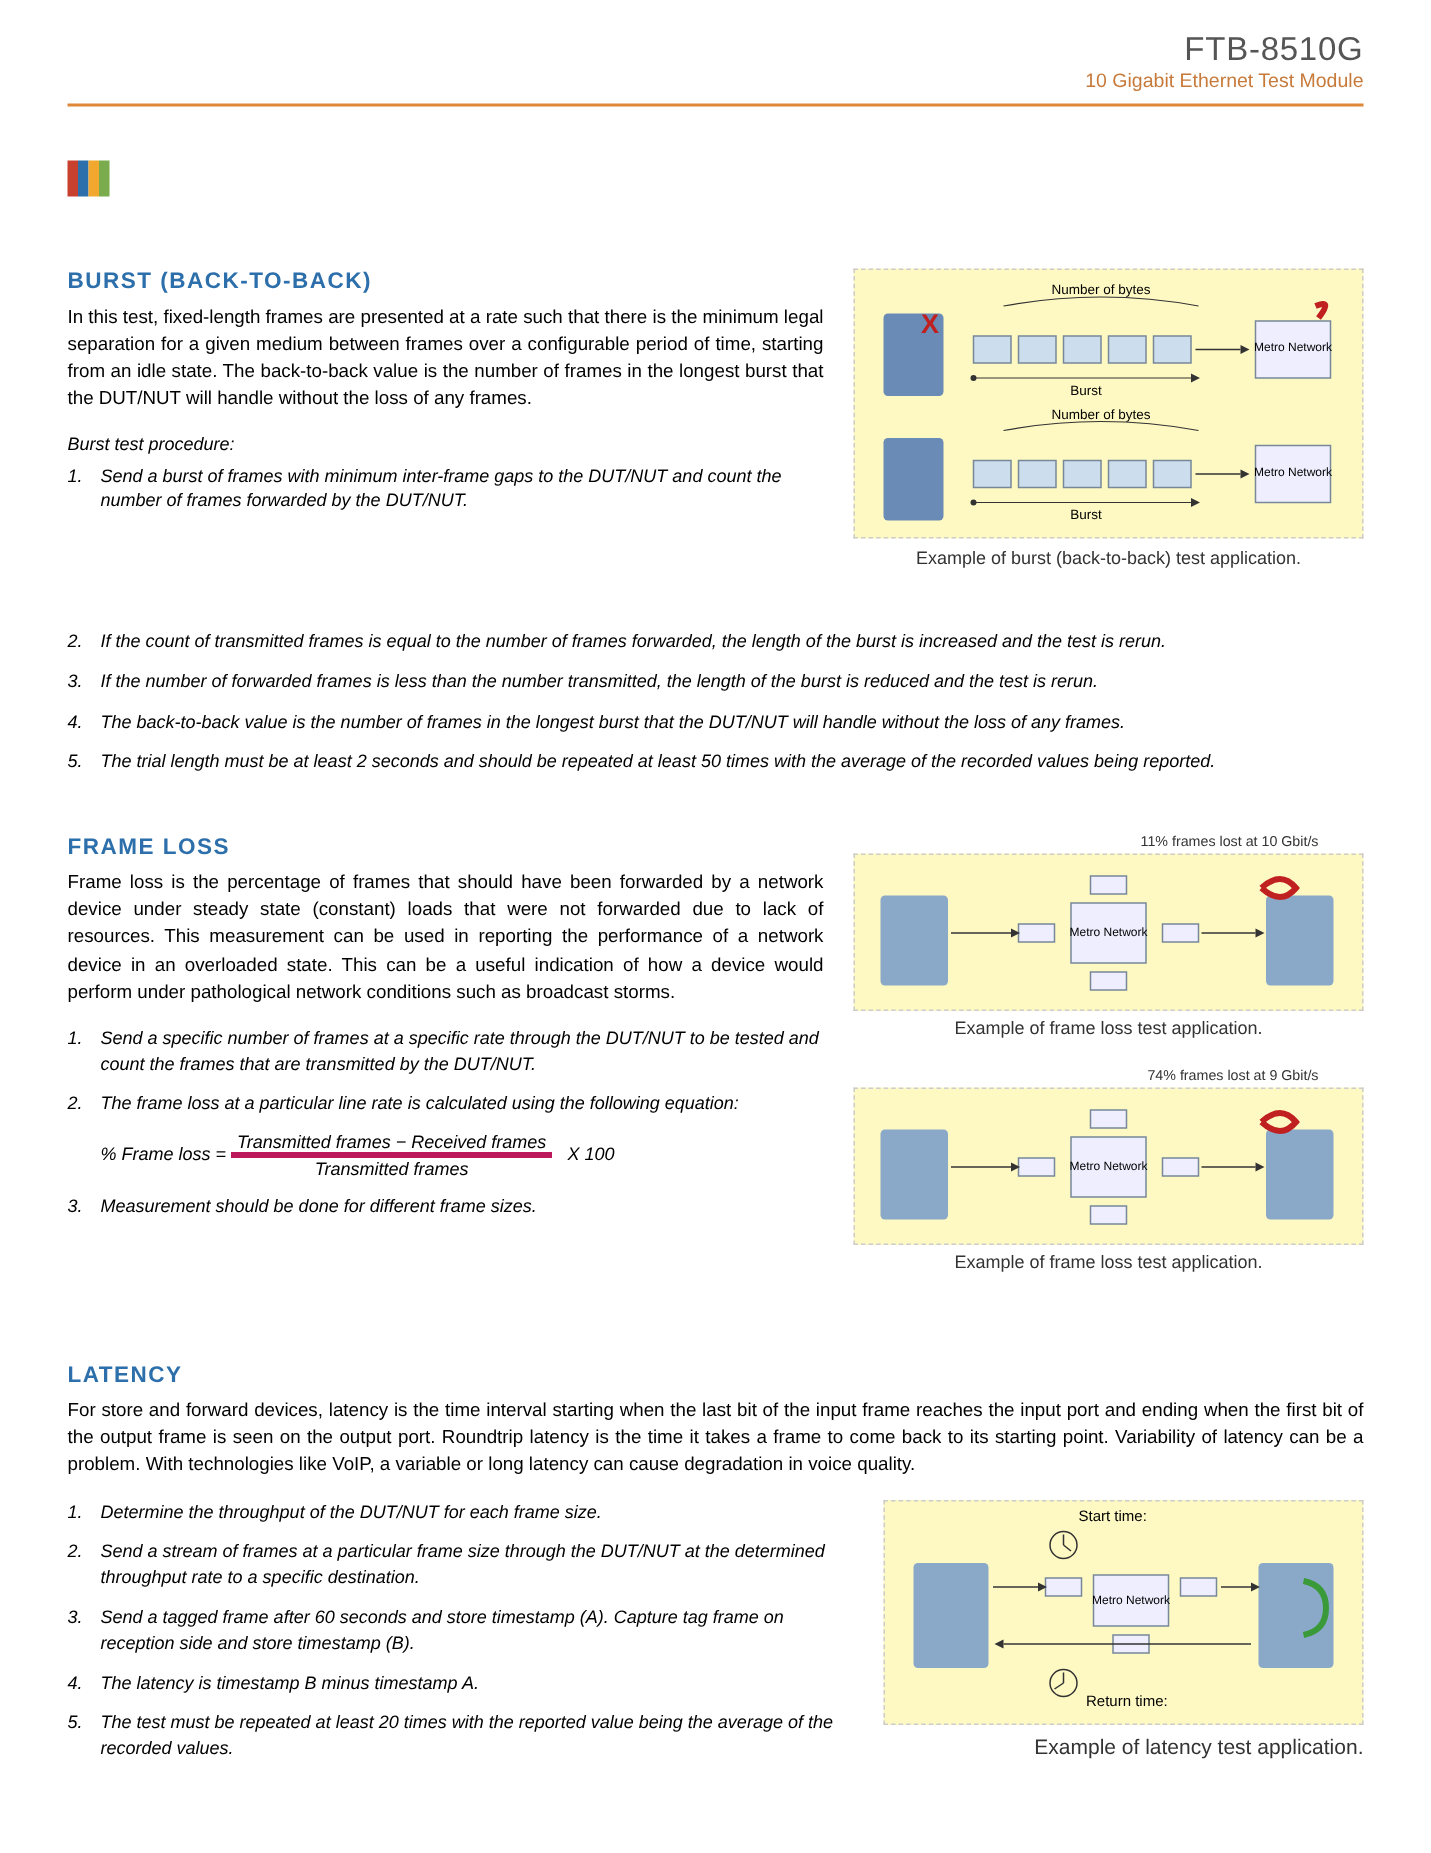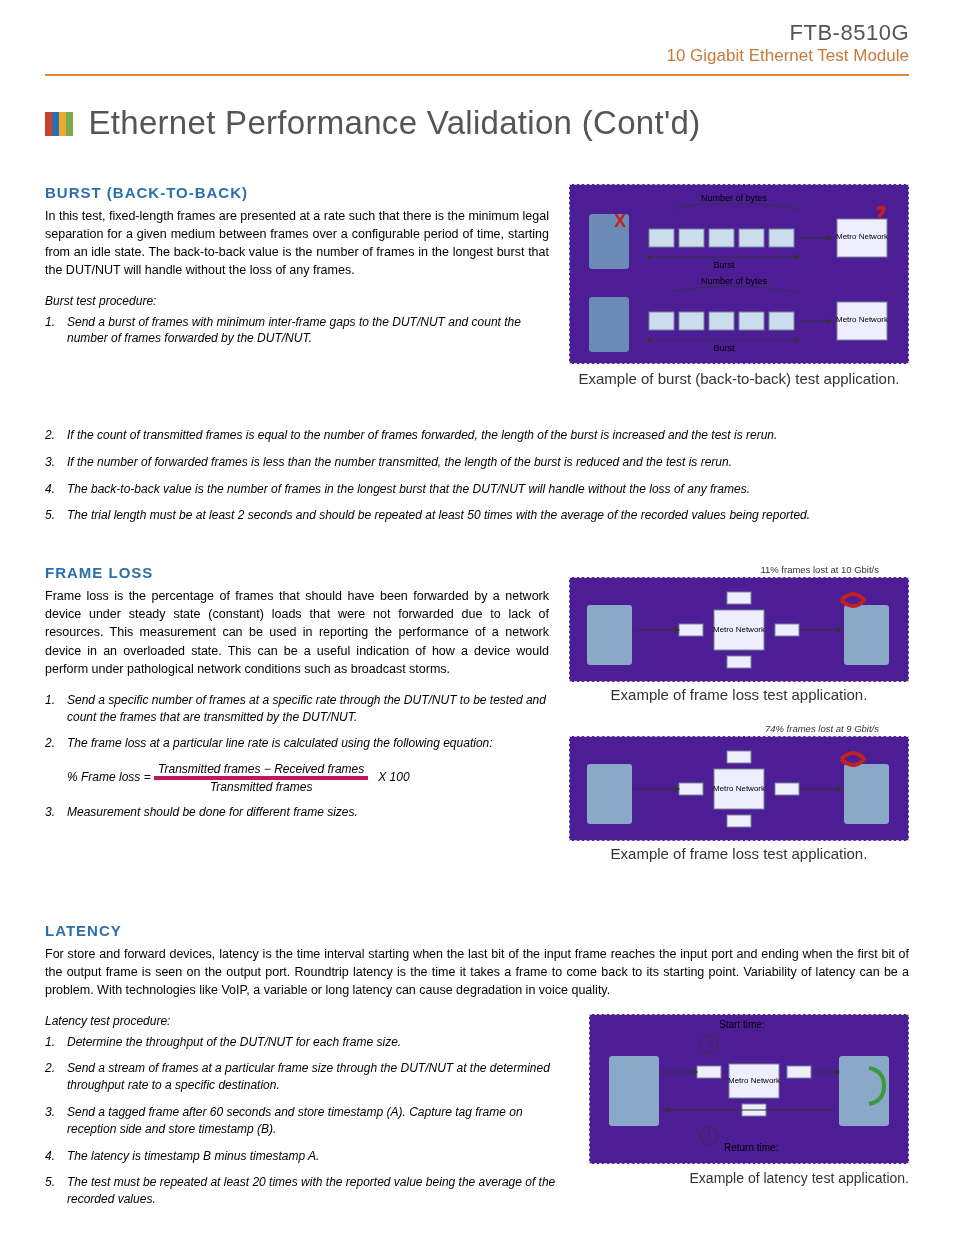--- a/index.html
+++ b/index.html
@@ -15,21 +15,21 @@
     text-align: right;
     margin-bottom: 8px;
   }
   .product-code {
     font-size: 22px;
     font-weight: 300;
     color: #555;
     letter-spacing: 0.5px;
   }
   .product-desc {
-    font-size: 17px;
+    font-size: 13px;
     color: #c77a3a;
   }
   .orange-rule {
     height: 2px;
     background: #e08838;
     margin-bottom: 28px;
   }
   .page-title {
     font-size: 33px;
     font-weight: 300;
@@ -119,52 +119,51 @@
   .eq-frac {
     display: inline-block;
     vertical-align: middle;
     text-align: center;
   }
   .eq-frac .num {
     border-bottom: 4px solid #be185d;
     padding: 0 4px;
   }
   .diagram-placeholder {
-    background: #4c1d95;
+    background: #fef9c3;
     border: 1px dashed #ccc;
     display: flex;
     align-items: center;
     justify-content: center;
     font-size: 9px;
     color: #888;
     margin-bottom: 6px;
   }
   .caption {
-    font-size: 15px;
+    font-size: 12px;
     color: #333;
     margin-top: 4px;
   }
   .frame-loss-figs .diagram-placeholder { height: 105px; margin-bottom: 4px; }
   .frame-loss-figs .annot { font-size: 9.5px; margin-bottom: 2px; }
   .latency-flex { display: flex; gap: 20px; align-items: flex-start; }
   .latency-left { flex: 1; }
   .latency-right { width: 320px; flex-shrink: 0; text-align: right; }
 </style>
 </head>
 <body>
 
 <div class="header">
   <div class="product-code">FTB-8510G</div>
   <div class="product-desc">10 Gigabit Ethernet Test Module</div>
 </div>
 <div class="orange-rule"></div>
 
 <h1 class="page-title">
   <span class="title-bars"><span class="bar1"></span><span class="bar2"></span><span class="bar3"></span><span class="bar4"></span></span>
-  <span>Ethernet Performance Validation (Cont'd)</span>
 </h1>
 
 <div>
   <div class="section">
     <div class="section-left">
       <div class="section-heading">BURST (BACK-TO-BACK)</div>
       <p class="body-text">In this test, fixed-length frames are presented at a rate such that there is the minimum legal separation for a given medium between frames over a configurable period of time, starting from an idle state. The back-to-back value is the number of frames in the longest burst that the DUT/NUT will handle without the loss of any frames.</p>
       <div class="procedure-title">Burst test procedure:</div>
       <ol class="procedure">
         <li>Send a burst of frames with minimum inter-frame gaps to the DUT/NUT and count the number of frames forwarded by the DUT/NUT.</li>
@@ -255,21 +254,21 @@
           <rect x="100" y="44" width="24" height="12" fill="#eef" stroke="#789"></rect>
           <rect x="196" y="44" width="24" height="12" fill="#eef" stroke="#789"></rect>
           <line x1="55" y1="50" x2="95" y2="50" stroke="#333"></line>
           <polygon points="95,47 101,50 95,53" fill="#333"></polygon>
           <line x1="222" y1="50" x2="258" y2="50" stroke="#333"></line>
           <polygon points="258,47 264,50 258,53" fill="#333"></polygon>
           <path d="M262 20 Q275 8 285 20 Q275 32 262 20" stroke="#c02020" stroke-width="4" fill="none"></path>
         </svg>
     </div>
     <div class="caption" style="margin-bottom:20px;">Example of frame loss test application.</div>
-    <div class="annot" style="text-align:right;padding-right:30px;font-style:italic;">74% frames lost at 9 Gbit/s</div>
+    <div class="annot" style="text-align:right;padding-right:30px;">74% frames lost at 9 Gbit/s</div>
     <div class="diagram-placeholder">
       <svg width="320" height="100">
           <rect x="8" y="25" width="45" height="60" fill="#8aa8c8" rx="3"></rect>
           <rect x="265" y="25" width="45" height="60" fill="#8aa8c8" rx="3"></rect>
           <rect x="135" y="30" width="50" height="40" fill="#eef" stroke="#789"></rect>
           <text x="160" y="52" font-size="8" text-anchor="middle">Metro Network</text>
           <rect x="148" y="12" width="24" height="12" fill="#eef" stroke="#789"></rect>
           <rect x="148" y="76" width="24" height="12" fill="#eef" stroke="#789"></rect>
           <rect x="100" y="44" width="24" height="12" fill="#eef" stroke="#789"></rect>
           <rect x="196" y="44" width="24" height="12" fill="#eef" stroke="#789"></rect>
@@ -284,21 +283,20 @@
   </div>
 </div>
 
 <div style="height:20px"></div>
 
 <div class="section-latency">
   <div class="section-heading">LATENCY</div>
   <p class="body-text" style="text-align:justify;">For store and forward devices, latency is the time interval starting when the last bit of the input frame reaches the input port and ending when the first bit of the output frame is seen on the output port. Roundtrip latency is the time it takes a frame to come back to its starting point. Variability of latency can be a problem. With technologies like VoIP, a variable or long latency can cause degradation in voice quality.</p>
   <div class="latency-flex">
     <div class="latency-left">
-      <div class="procedure-title">Latency test procedure:</div>
       <ol class="procedure">
         <li>Determine the throughput of the DUT/NUT for each frame size.</li>
         <li>Send a stream of frames at a particular frame size through the DUT/NUT at the determined throughput rate to a specific destination.</li>
         <li>Send a tagged frame after 60 seconds and store timestamp (A). Capture tag frame on reception side and store timestamp (B).</li>
         <li>The latency is timestamp B minus timestamp A.</li>
         <li>The test must be repeated at least 20 times with the reported value being the average of the recorded values.</li>
       </ol>
     </div>
     <div class="latency-right">
       <div class="diagram-placeholder" style="height:150px;">

